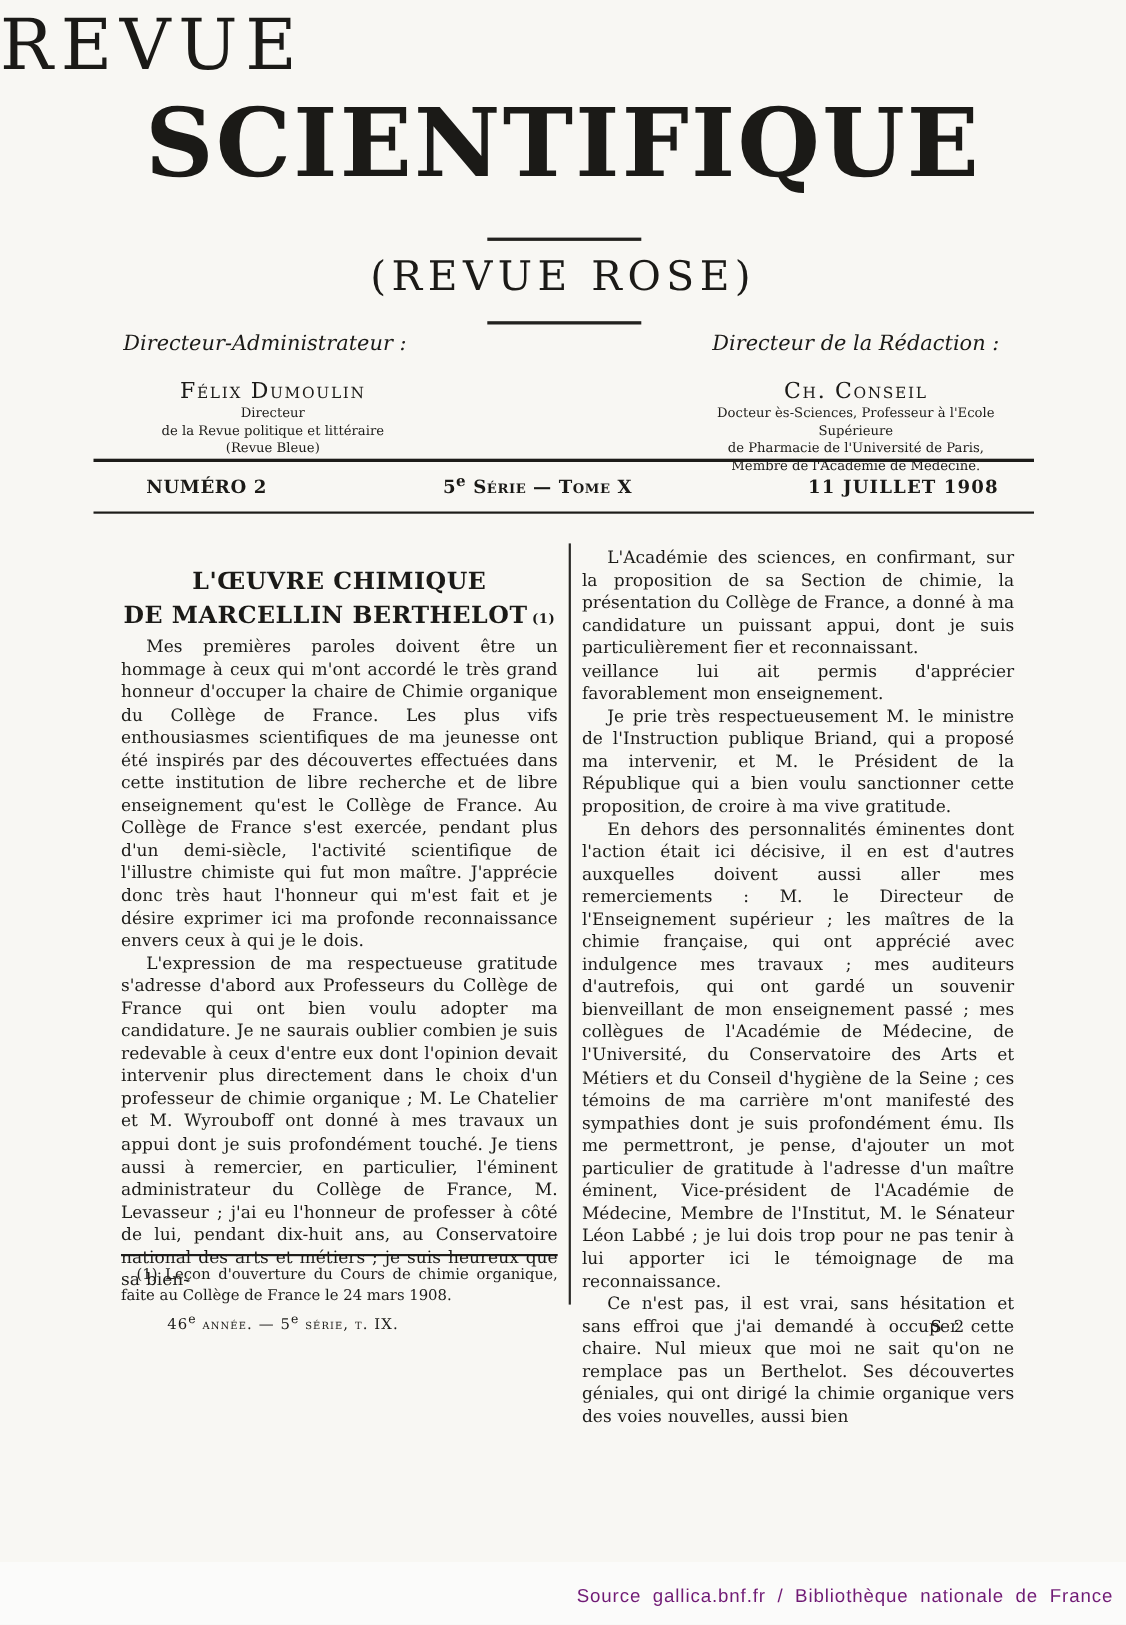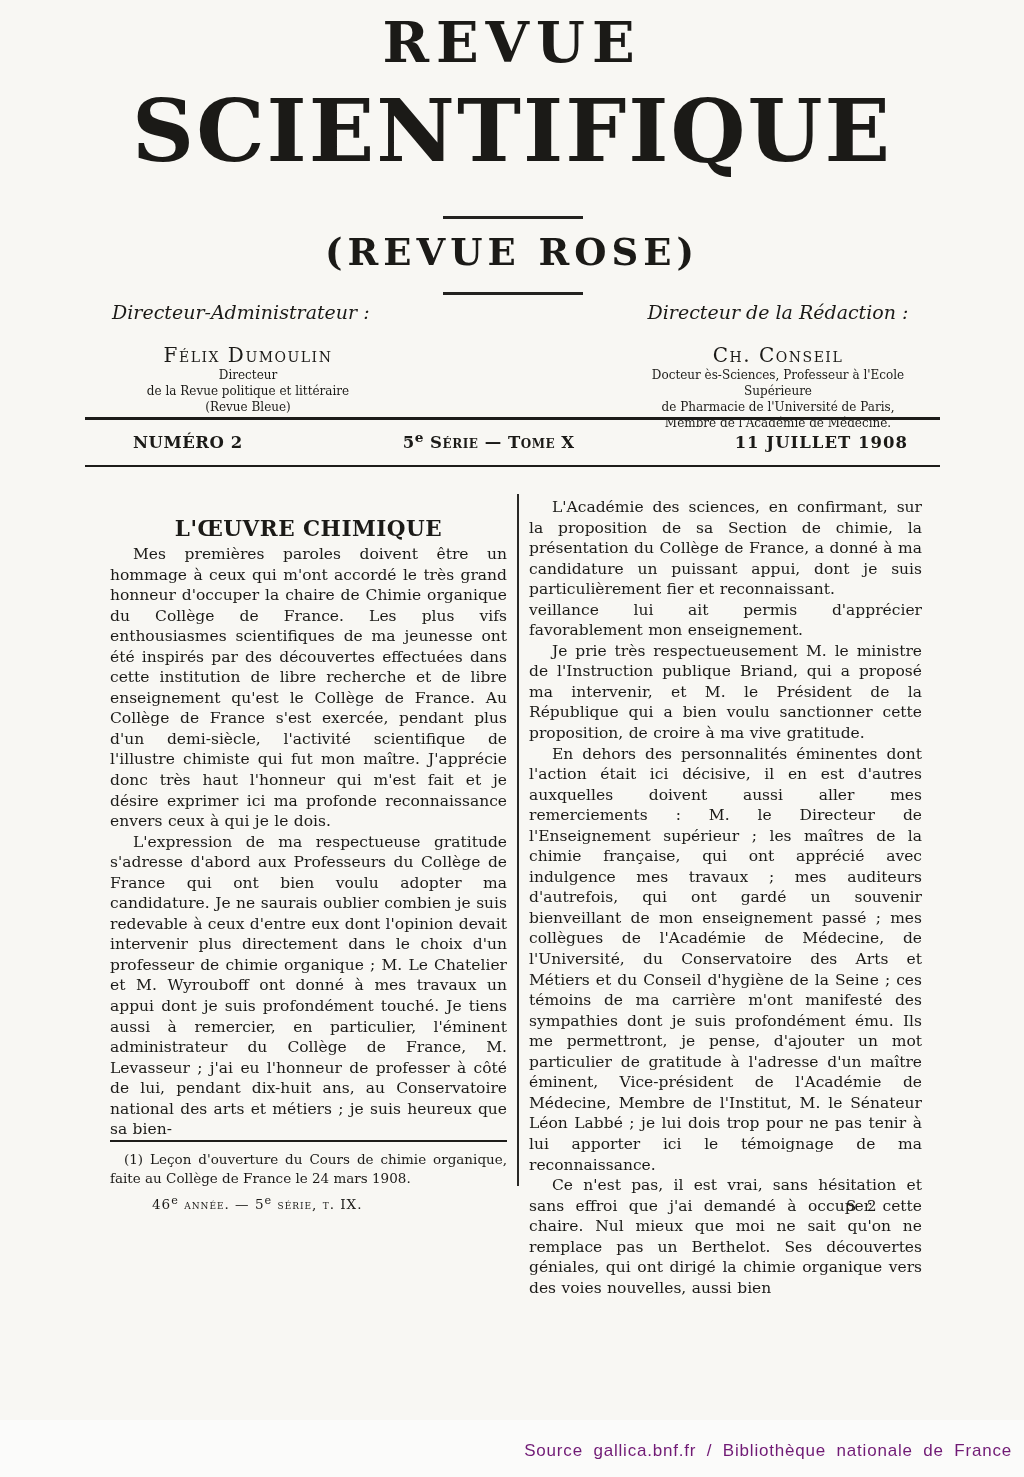--- a/index.html
+++ b/index.html
@@ -9,35 +9,35 @@
     color:#1b1a17;
     background:#efeeea;
   }
   .page {
     position:relative; width:1024px; height:1477px;
     background:#f8f7f3;
   }
   
   .m-title1 {
     position:absolute; top:12px; left:0; right:0;
-    text-align:center; font-weight:bold; font-size:56px;
+    text-align:left; font-weight:normal; font-size:64px;
     letter-spacing:7px; line-height:60px;
   }
   .m-title2 {
     position:absolute; top:82px; left:0; right:0;
     text-align:center; font-weight:bold; font-size:86px;
     letter-spacing:2px; line-height:98px;
   }
   .rule-short {
     position:absolute; left:443px; width:140px; height:3px;
     background:#23221f;
   }
   .m-sub {
     position:absolute; top:228px; left:0; right:0;
-    text-align:center; font-weight:bold; font-size:37px;
+    text-align:center; font-weight:normal; font-size:37px;
     letter-spacing:5px; line-height:48px;
   }
   
   .dir-left  { position:absolute; left:112px; top:300px; width:272px; }
   .dir-right { position:absolute; left:617px; top:300px; width:322px; }
   .dir-role  { font-style:italic; font-size:19px; line-height:24px; }
   .dir-left .dir-role { text-align:left; }
   .dir-right .dir-role { text-align:center; }
   .dir-name  {
     margin-top:19px; text-align:center;
@@ -139,20 +139,21 @@
     <span class="issue-center"><span>5</span><sup>e</sup><span class="sc"> Série — Tome X</span></span>
     <span class="issue-date">11 JUILLET 1908</span>
   </div>
   <div class="rule-full" style="top:465px; height:2px;"></div>
 
   <div class="col-divider"></div>
 
   <div class="col-left">
     <div class="article-title">
       <div>L'ŒUVRE CHIMIQUE</div>
+      <div><span>DE MARCELLIN BERTHELOT</span><span class="ref">(1)</span></div>
     </div>
     <p class="body-p">Mes premières paroles doivent être un hommage à ceux qui m'ont accordé le très grand honneur d'occuper la chaire de Chimie organique du Collège de France. Les plus vifs enthousiasmes scientifiques de ma jeunesse ont été inspirés par des découvertes effectuées dans cette institution de libre recherche et de libre enseignement qu'est le Collège de France. Au Collège de France s'est exercée, pendant plus d'un demi-siècle, l'activité scientifique de l'illustre chimiste qui fut mon maître. J'apprécie donc très haut l'honneur qui m'est fait et je désire exprimer ici ma profonde reconnaissance envers ceux à qui je le dois.</p>
     <p class="body-p">L'expression de ma respectueuse gratitude s'adresse d'abord aux Professeurs du Collège de France qui ont bien voulu adopter ma candidature. Je ne saurais oublier combien je suis redevable à ceux d'entre eux dont l'opinion devait intervenir plus directement dans le choix d'un professeur de chimie organique&nbsp;; M. Le Chatelier et M. Wyrouboff ont donné à mes travaux un appui dont je suis profondément touché. Je tiens aussi à remercier, en particulier, l'éminent administrateur du Collège de France, M. Levasseur&nbsp;; j'ai eu l'honneur de professer à côté de lui, pendant dix-huit ans, au Conservatoire national des arts et métiers&nbsp;; je suis heureux que sa bien-</p>
   </div>
 
   <div class="col-right">
     <p class="body-p">L'Académie des sciences, en confirmant, sur la proposition de sa Section de chimie, la présentation du Collège de France, a donné à ma candidature un puissant appui, dont je suis particulièrement fier et reconnaissant.</p>
     <p class="body-p cont">veillance lui ait permis d'apprécier favorablement mon enseignement.</p>
     <p class="body-p">Je prie très respectueusement M. le ministre de l'Instruction publique Briand, qui a proposé ma intervenir, et M. le Président de la République qui a bien voulu sanctionner cette proposition, de croire à ma vive gratitude.</p>
     <p class="body-p">En dehors des personnalités éminentes dont l'action était ici décisive, il en est d'autres auxquelles doivent aussi aller mes remerciements&nbsp;: M. le Directeur de l'Enseignement supérieur&nbsp;; les maîtres de la chimie française, qui ont apprécié avec indulgence mes travaux&nbsp;; mes auditeurs d'autrefois, qui ont gardé un souvenir bienveillant de mon enseignement passé&nbsp;; mes collègues de l'Académie de Médecine, de l'Université, du Conservatoire des Arts et Métiers et du Conseil d'hygiène de la Seine&nbsp;; ces témoins de ma carrière m'ont manifesté des sympathies dont je suis profondément ému. Ils me permettront, je pense, d'ajouter un mot particulier de gratitude à l'adresse d'un maître éminent, Vice-président de l'Académie de Médecine, Membre de l'Institut, M. le Sénateur Léon Labbé&nbsp;; je lui dois trop pour ne pas tenir à lui apporter ici le témoignage de ma reconnaissance.</p>

